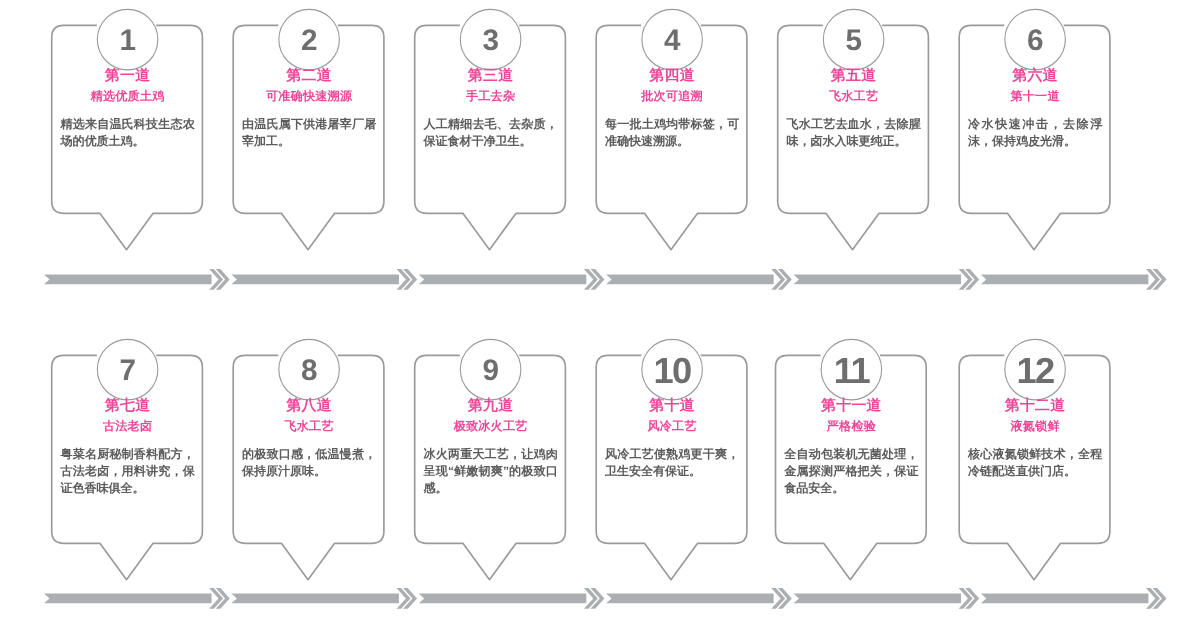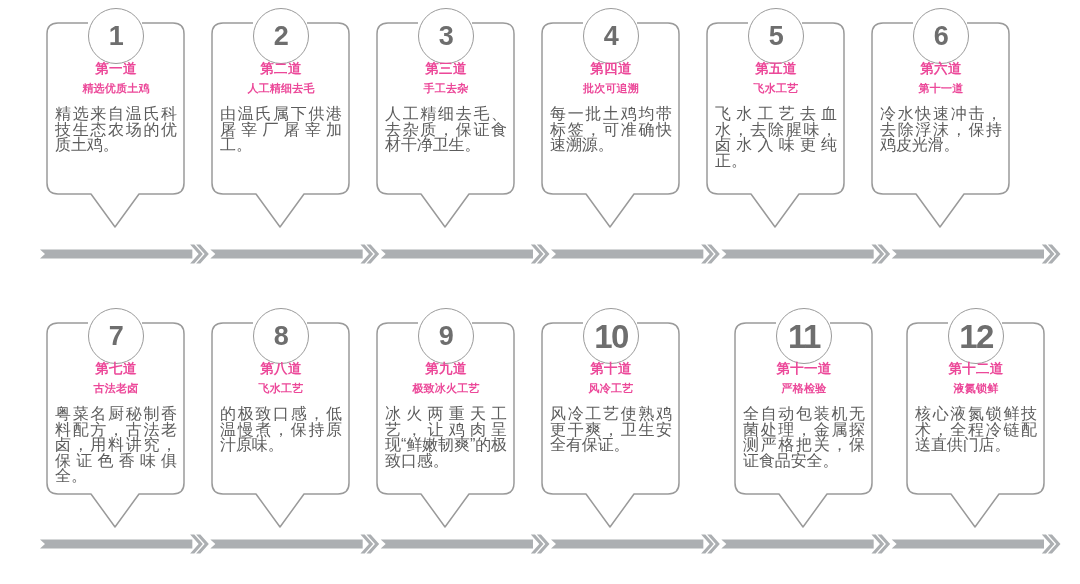--- a/index.html
+++ b/index.html
@@ -78,25 +78,26 @@
   .title-2 {
     font-size: 11px;
     line-height: 20px;
     margin: 1px 0 0 0;
     letter-spacing: 0.2px;
   }
 
   .desc {
     margin: 8px 0 0 0;
     color: #5c5c5c;
-    font-size: 16px;
+    font-size: 11px;
     line-height: 15.5px;
     text-align: justify;
     text-align-last: left;
     letter-spacing: -0.1px;
+    font-weight: bold;
   }
 
   .num {
     position: absolute;
     left: 50%;
     top: -14px;
     transform: translateX(-50%);
     width: 56px;
     height: 56px;
     border-radius: 50%;
@@ -146,21 +147,21 @@
         </div>
         <div class="card" style="left: 211px;">
           <svg class="card-svg" viewBox="0 0 140 215">
             <path d="M 42 1 L 12 1 Q 1 1 1 12 L 1 161 Q 1 172 12 172 L 45 172 L 69 205 L 93 172 L 127 172 Q 138 172 138 161 L 138 12 Q 138 1 127 1 L 96 1 " fill="#ffffff" stroke="#9a9a9a" stroke-width="1.5" stroke-linejoin="round"></path>
           </svg>
           <div class="num">
             <span>2</span>
           </div>
           <div class="card-body">
             <div class="title title-1">第二道</div>
-            <div class="title title-2">人工精细去毛</div>
+            <div class="title title-2">可准确快速溯源</div>
             <div class="desc">由温氏属下供港屠宰厂屠宰加工。</div>
           </div>
         </div>
         <div class="card" style="left: 376px;">
           <svg class="card-svg" viewBox="0 0 140 215">
             <path d="M 42 1 L 12 1 Q 1 1 1 12 L 1 161 Q 1 172 12 172 L 45 172 L 69 205 L 93 172 L 127 172 Q 138 172 138 161 L 138 12 Q 138 1 127 1 L 96 1 " fill="#ffffff" stroke="#9a9a9a" stroke-width="1.5" stroke-linejoin="round"></path>
           </svg>
           <div class="num">
             <span>3</span>
           </div>
@@ -279,34 +280,34 @@
           </svg>
           <div class="num wide">
             <span>10</span>
           </div>
           <div class="card-body">
             <div class="title title-1">第十道</div>
             <div class="title title-2">风冷工艺</div>
             <div class="desc">风冷工艺使熟鸡更干爽，卫生安全有保证。</div>
           </div>
         </div>
-        <div class="card" style="left: 734px;">
+        <div class="card" style="left: 704px;">
           <svg class="card-svg" viewBox="0 0 140 215">
             <path d="M 42 1 L 12 1 Q 1 1 1 12 L 1 161 Q 1 172 12 172 L 45 172 L 69 205 L 93 172 L 127 172 Q 138 172 138 161 L 138 12 Q 138 1 127 1 L 96 1 " fill="#ffffff" stroke="#9a9a9a" stroke-width="1.5" stroke-linejoin="round"></path>
           </svg>
           <div class="num wide">
             <span>11</span>
           </div>
           <div class="card-body">
             <div class="title title-1">第十一道</div>
             <div class="title title-2">严格检验</div>
             <div class="desc">全自动包装机无菌处理，金属探测严格把关，保证食品安全。</div>
           </div>
         </div>
-        <div class="card" style="left: 906px;">
+        <div class="card" style="left: 871px;">
           <svg class="card-svg" viewBox="0 0 140 215">
             <path d="M 42 1 L 12 1 Q 1 1 1 12 L 1 161 Q 1 172 12 172 L 45 172 L 69 205 L 93 172 L 127 172 Q 138 172 138 161 L 138 12 Q 138 1 127 1 L 96 1 " fill="#ffffff" stroke="#9a9a9a" stroke-width="1.5" stroke-linejoin="round"></path>
           </svg>
           <div class="num wide">
             <span>12</span>
           </div>
           <div class="card-body">
             <div class="title title-1">第十二道</div>
             <div class="title title-2">液氮锁鲜</div>
             <div class="desc">核心液氮锁鲜技术，全程冷链配送直供门店。</div>

